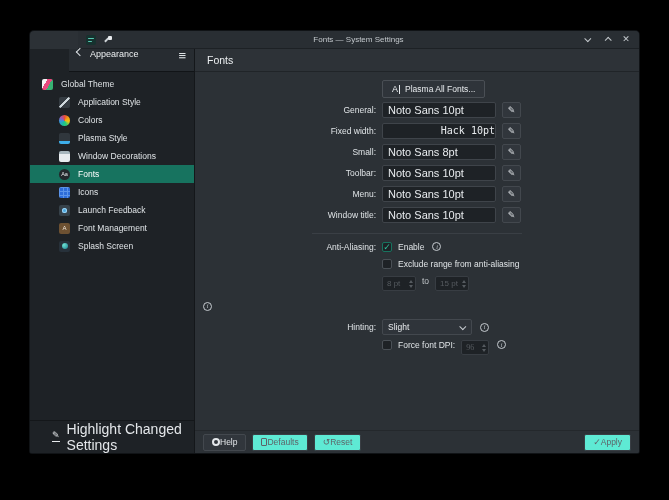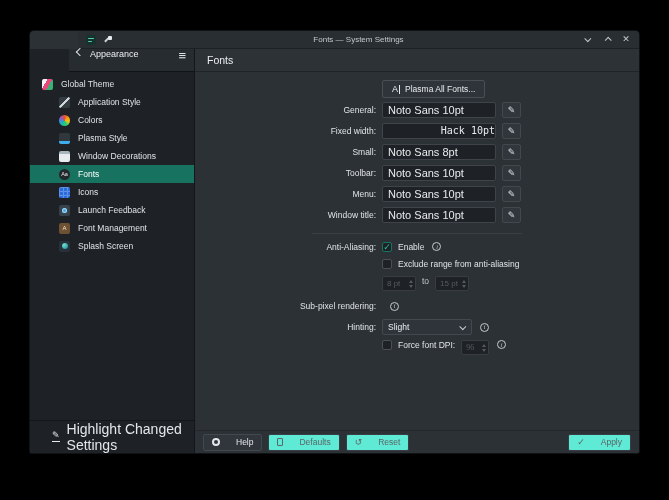--- a/index.html
+++ b/index.html
@@ -156,21 +156,21 @@
 
   .dropdown { width:90px; height:16px; background:#2f343a; border:1px solid #43484e; border-radius:2px;
     display:flex; align-items:center; padding-left:5px; font-size:8.5px; color:#e8ebee; }
   .dd-chev { margin-left:auto; margin-right:5px; width:5px; height:5px;
     border-left:1.4px solid #c6cbd0; border-bottom:1.4px solid #c6cbd0;
     transform:rotate(-45deg) translateY(-1px); }
 
   
   .main-footer { flex:0 0 23px; border-top:1px solid #24282c; display:flex; align-items:center;
     padding:0 8px; gap:6px; background:#2c3136; }
-  .btn { height:17px; display:inline-flex; align-items:center; gap:16px; padding:0 8px;
+  .btn { height:17px; display:inline-flex; align-items:center; gap:0; padding:0 8px;
     background:#31363c; border:1px solid #43484e; border-radius:2px; color:#e4e7ea; font-size:8.5px; }
   .btn.disabled { background:#5eead4; border-color:#393e44; color:#5e6368; }
   .btn.apply { margin-left:auto; }
   .help-icon { width:8px; height:8px; border:2px solid #e4e7ea; border-radius:50%; }
   .doc-icon { width:6px; height:8px; border:1px solid #5e6368; border-radius:1px; }
   .reset-icon { font-size:9px; line-height:1; color:#5e6368; }
   .check-icon { font-size:9px; line-height:1; color:#5e6368; }
 </style>
 </head>
 <body>
@@ -342,21 +342,20 @@
           <span class="spinbox">
             <span>15 pt</span>
             <span class="spinners">
                 <span class="tri-up"></span>
                 <span class="tri-down"></span>
               </span>
           </span>
         </div>
 
         <div class="form-row">
-          <span class="form-label">Sub-pixel rendering:</span>
           <span class="info-icon">i</span>
         </div>
 
         <div class="form-row">
           <span class="form-label">Hinting:</span>
           <div class="dropdown">
             <span>Slight</span>
             <span class="dd-chev"></span>
           </div>
           <span class="info-icon">i</span>

